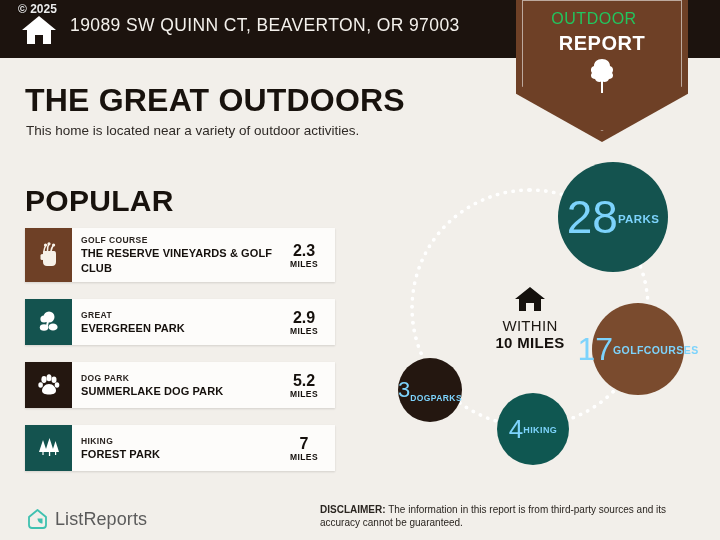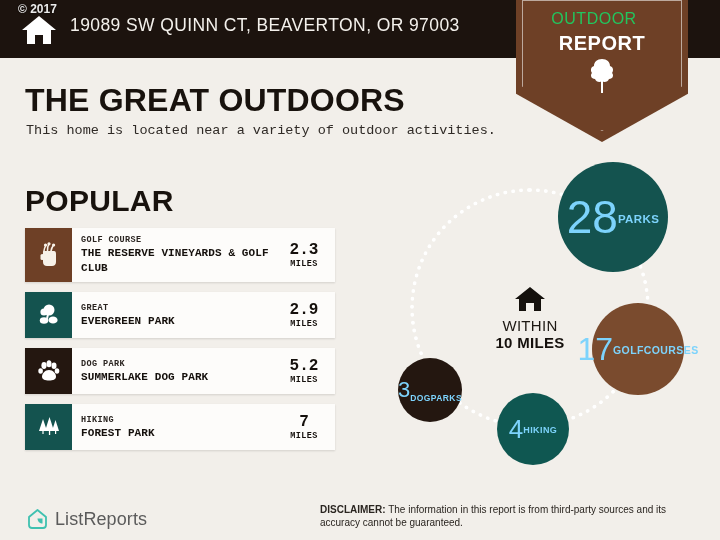--- a/index.html
+++ b/index.html
@@ -64,35 +64,34 @@
   }
 
   
   .title-main {
     position: absolute; left: 25px; top: 82px;
     font-size: 32px; font-weight: bold; color: #18120d;
     letter-spacing: 0.2px;
   }
   .title-sub {
     position: absolute; left: 26px; top: 123px;
-    font-size: 13.5px; color: #2f2a26; font-family: Liberation Mono, monospace;
+    font-size: 13.5px; color: #2f2a26;
   }
   .popular-title {
     position: absolute; left: 25px; top: 184px;
     font-size: 30px; font-weight: bold; color: #18120d;
     letter-spacing: 0.3px;
   }
 
   
   .list { position: absolute; left: 25px; top: 228px; width: 310px; }
   .row {
     position: relative; display: flex; align-items: stretch;
-    background: #fdfcfa; margin-bottom: 10px;
+    background: #fdfcfa; margin-bottom: 17px;
     box-shadow: 0 1px 2px rgba(0,0,0,0.13);
-    font-family: Liberation Mono, monospace;
   }
   .row-icon {
     width: 47px; min-height: 46px; flex: 0 0 47px;
     display: flex; align-items: center; justify-content: center;
   }
   .row-body {
     flex: 1; padding: 6px 4px 6px 9px;
     display: flex; align-items: center;
   }
   .row-texts { flex: 1; }
@@ -167,21 +166,21 @@
 </style>
 </head>
 <body>
 
 <div class="page">
 
   <div class="header-bar">
     <svg class="header-home-icon" viewBox="0 0 38 34">
       <path d="M19 3 L36 17 L31 17 L31 31 L23 31 L23 22 L15 22 L15 31 L7 31 L7 17 L2 17 Z" fill="#ffffff"></path>
     </svg>
-    <div class="copyright">© 2017</div>
+    <div class="copyright">© 2025</div>
     <div class="header-address">19089 SW QUINN CT, BEAVERTON, OR 97003</div>
   </div>
 
   <div class="badge">
     <div class="badge-l1">OUTDOOR</div>
     <div class="badge-l2">REPORT</div>
     <svg class="badge-tree" viewBox="0 0 28 36">
       <path d="M14 1 C9 1 6 4 6 8 C3 9 2 12 4 15 C2 17 3 21 7 21 C8 24 12 25 14 23 C16 25 20 24 21 21 C25 21 26 17 24 15 C26 12 25 9 22 8 C22 4 19 1 14 1 Z" fill="#ffffff"></path>
       <rect x="13" y="21" width="2" height="14" fill="#ffffff"></rect>
     </svg>

